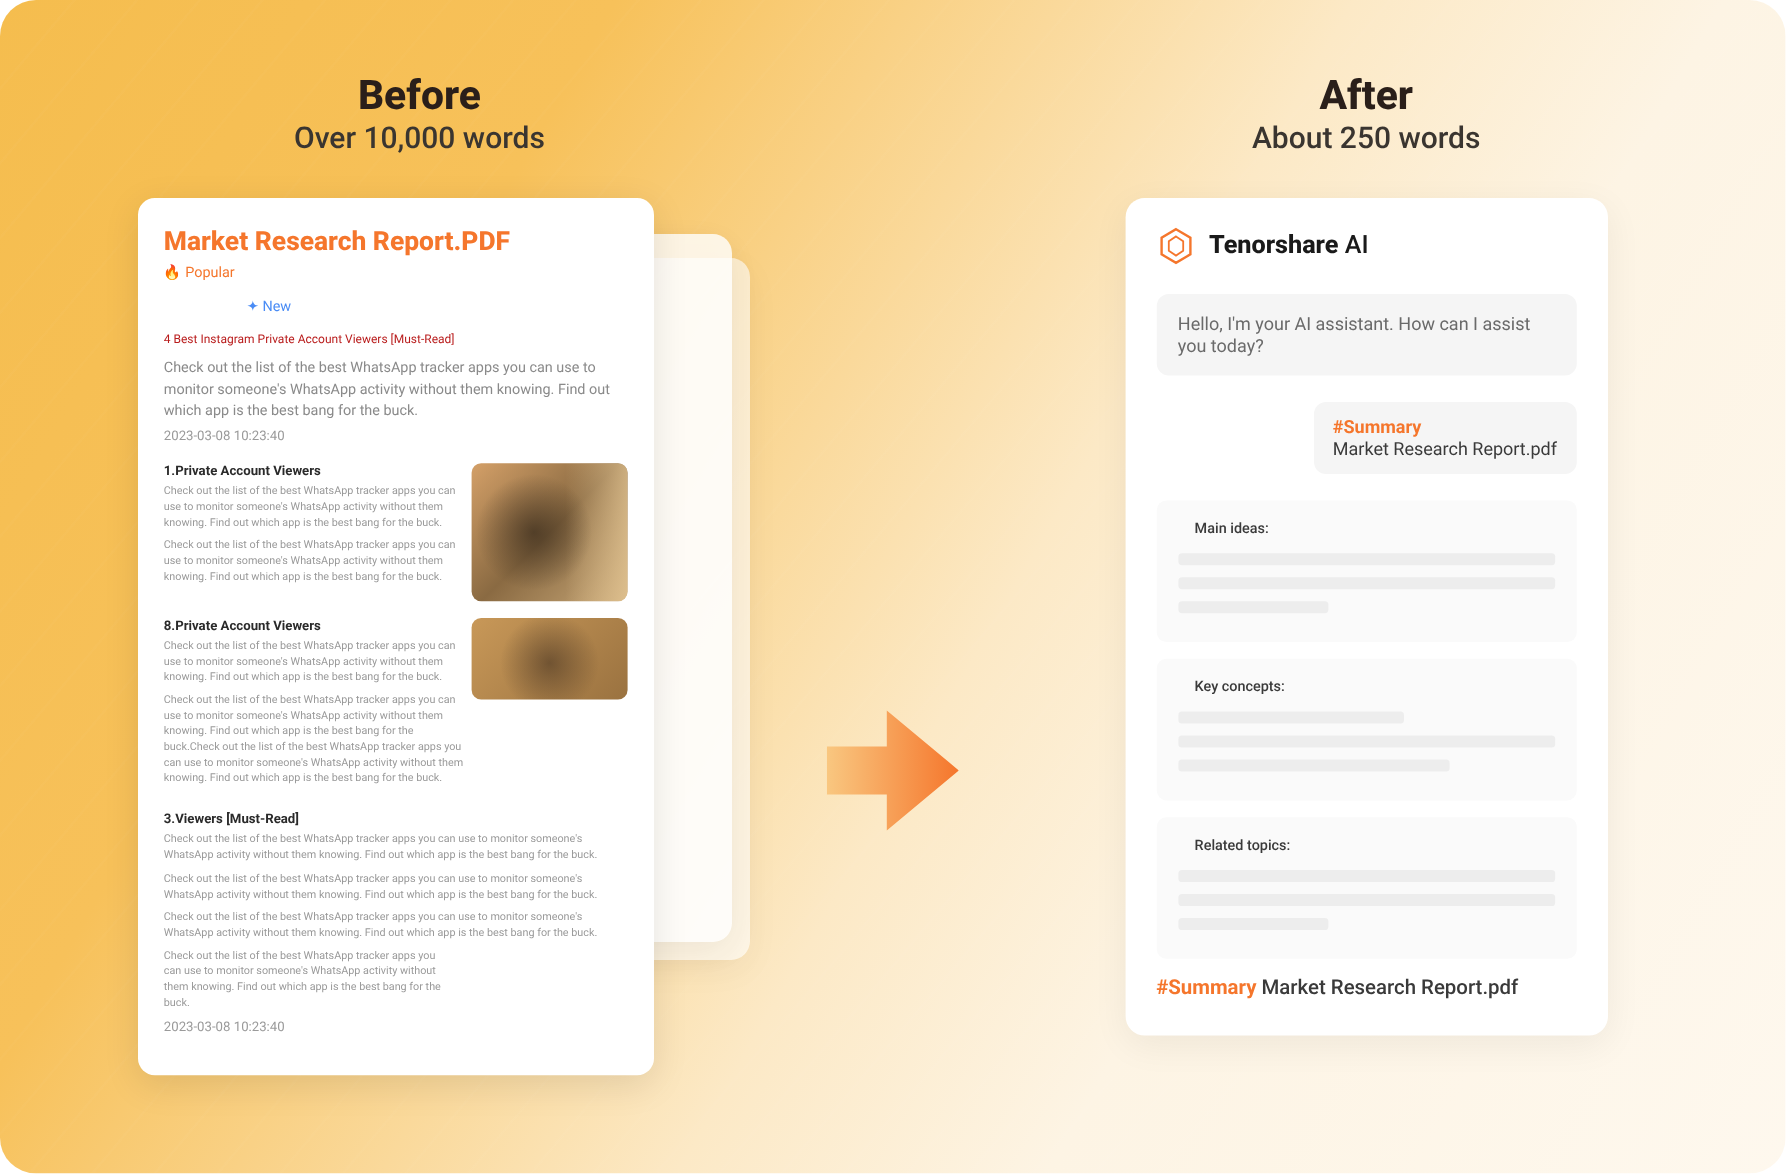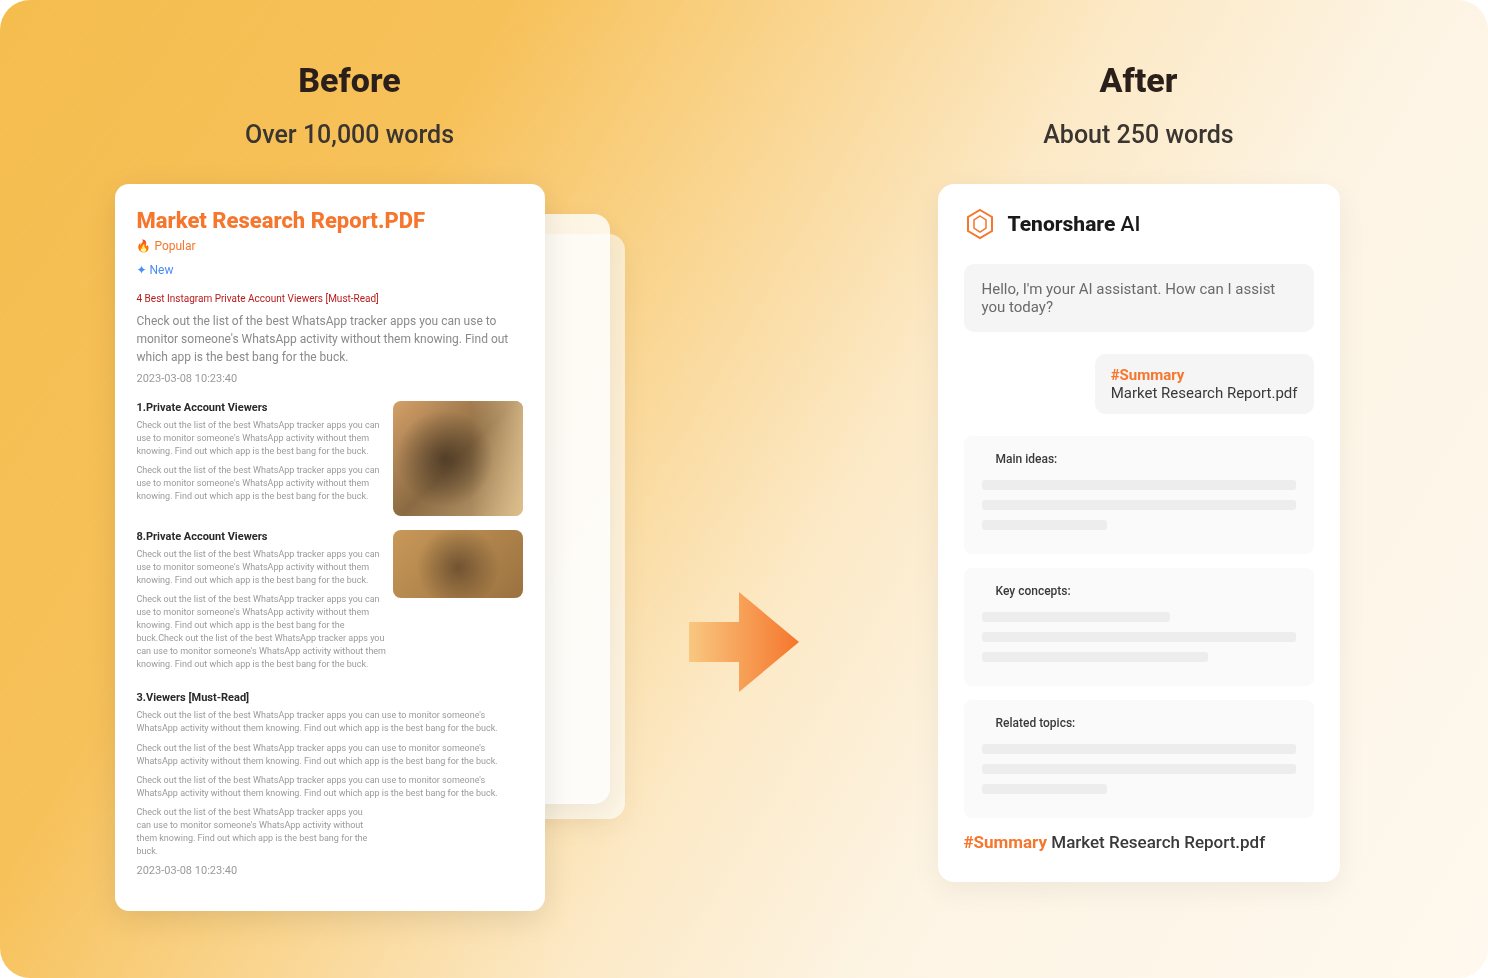--- a/index.html
+++ b/index.html
@@ -2,35 +2,35 @@
 <html><head>
 <meta charset="utf-8">
 <style>
 * { margin: 0; padding: 0; box-sizing: border-box; }
 body { font-family: -apple-system, BlinkMacSystemFont, 'Segoe UI', Roboto, sans-serif; width: 1488px; height: 978px; position: relative; overflow: hidden; }
 .bg { position: absolute; inset: 0; border-radius: 30px; background: linear-gradient(120deg, #f5bd4e 0%, #f7c15a 25%, #fce9c6 55%, #fdf4e4 70%, #fef8ee 100%); }
 .bg::before { content: ''; position: absolute; inset: 0; background: repeating-linear-gradient(-50deg, rgba(255,255,255,0.05) 0px, rgba(255,255,255,0.05) 2px, transparent 2px, transparent 40px); opacity: 0.4; }
 .container { position: relative; display: flex; height: 100%; padding: 60px 70px 0; gap: 60px; align-items: flex-start; }
 
 .col { flex: 1; display: flex; flex-direction: column; align-items: center; }
-.headline { font-size: 34px; font-weight: 800; color: #2a1f1a; margin-bottom: 20px; }
+.headline { font-size: 34px; font-weight: 800; color: #2a1f1a; margin-bottom: 1px; }
 .subhead { font-size: 25px; font-weight: 500; color: #3a3530; margin-bottom: 35px; }
 
 .arrow { align-self: center; margin-top: 250px; }
 
 
 .stack { position: relative; width: 470px; }
 .sheet { position: absolute; background: #fff; border-radius: 16px; box-shadow: 0 8px 30px rgba(0,0,0,0.08); }
 .s3 { width: 460px; height: 585px; top: 50px; left: 50px; opacity: 0.6; }
 .s2 { width: 465px; height: 590px; top: 30px; left: 30px; opacity: 0.8; }
 .doc { position: relative; width: 430px; background: #fff; border-radius: 14px; box-shadow: 0 8px 30px rgba(0,0,0,0.1); padding: 24px 22px 20px; z-index: 2; }
 .doc-title { color: #f5762c; font-size: 22px; font-weight: 800; margin-bottom: 6px; }
-.tags { display: flex; gap: 10px; margin-bottom: 16px; font-size: 12px; color: #8a8a8a; flex-direction: column; }
+.tags { display: flex; gap: 10px; margin-bottom: 16px; font-size: 12px; color: #8a8a8a; }
 .tag-pop { color: #f5762c; }
-.tag-new { color: #4a8cf5; }
+.tag-new { color: #4a8cf5; margin-top: 28px; }
 .h1 { font-size: 10px; font-weight: 400; color: #b91c1c; margin-bottom: 8px; }
 .lead { font-size: 12px; color: #8a8a8a; line-height: 1.5; margin-bottom: 6px; }
 .ts { font-size: 11px; color: #9a9a9a; margin-bottom: 16px; }
 .sec { margin-bottom: 14px; }
 .sec-row { display: flex; gap: 4px; }
 .sec-row .txt { flex: 1; }
 .sec-title { font-size: 11px; font-weight: 700; color: #2a2a2a; margin-bottom: 5px; }
 .body-text { font-size: 9px; color: #9a9a9a; line-height: 1.45; margin-bottom: 6px; }
 .img-ph { width: 130px; height: 115px; border-radius: 8px; flex-shrink: 0; overflow: hidden; }
 .ph1 { background: linear-gradient(135deg, #d4a068 0%, #8a6a42 50%, #c8a878 100%); position: relative; }

